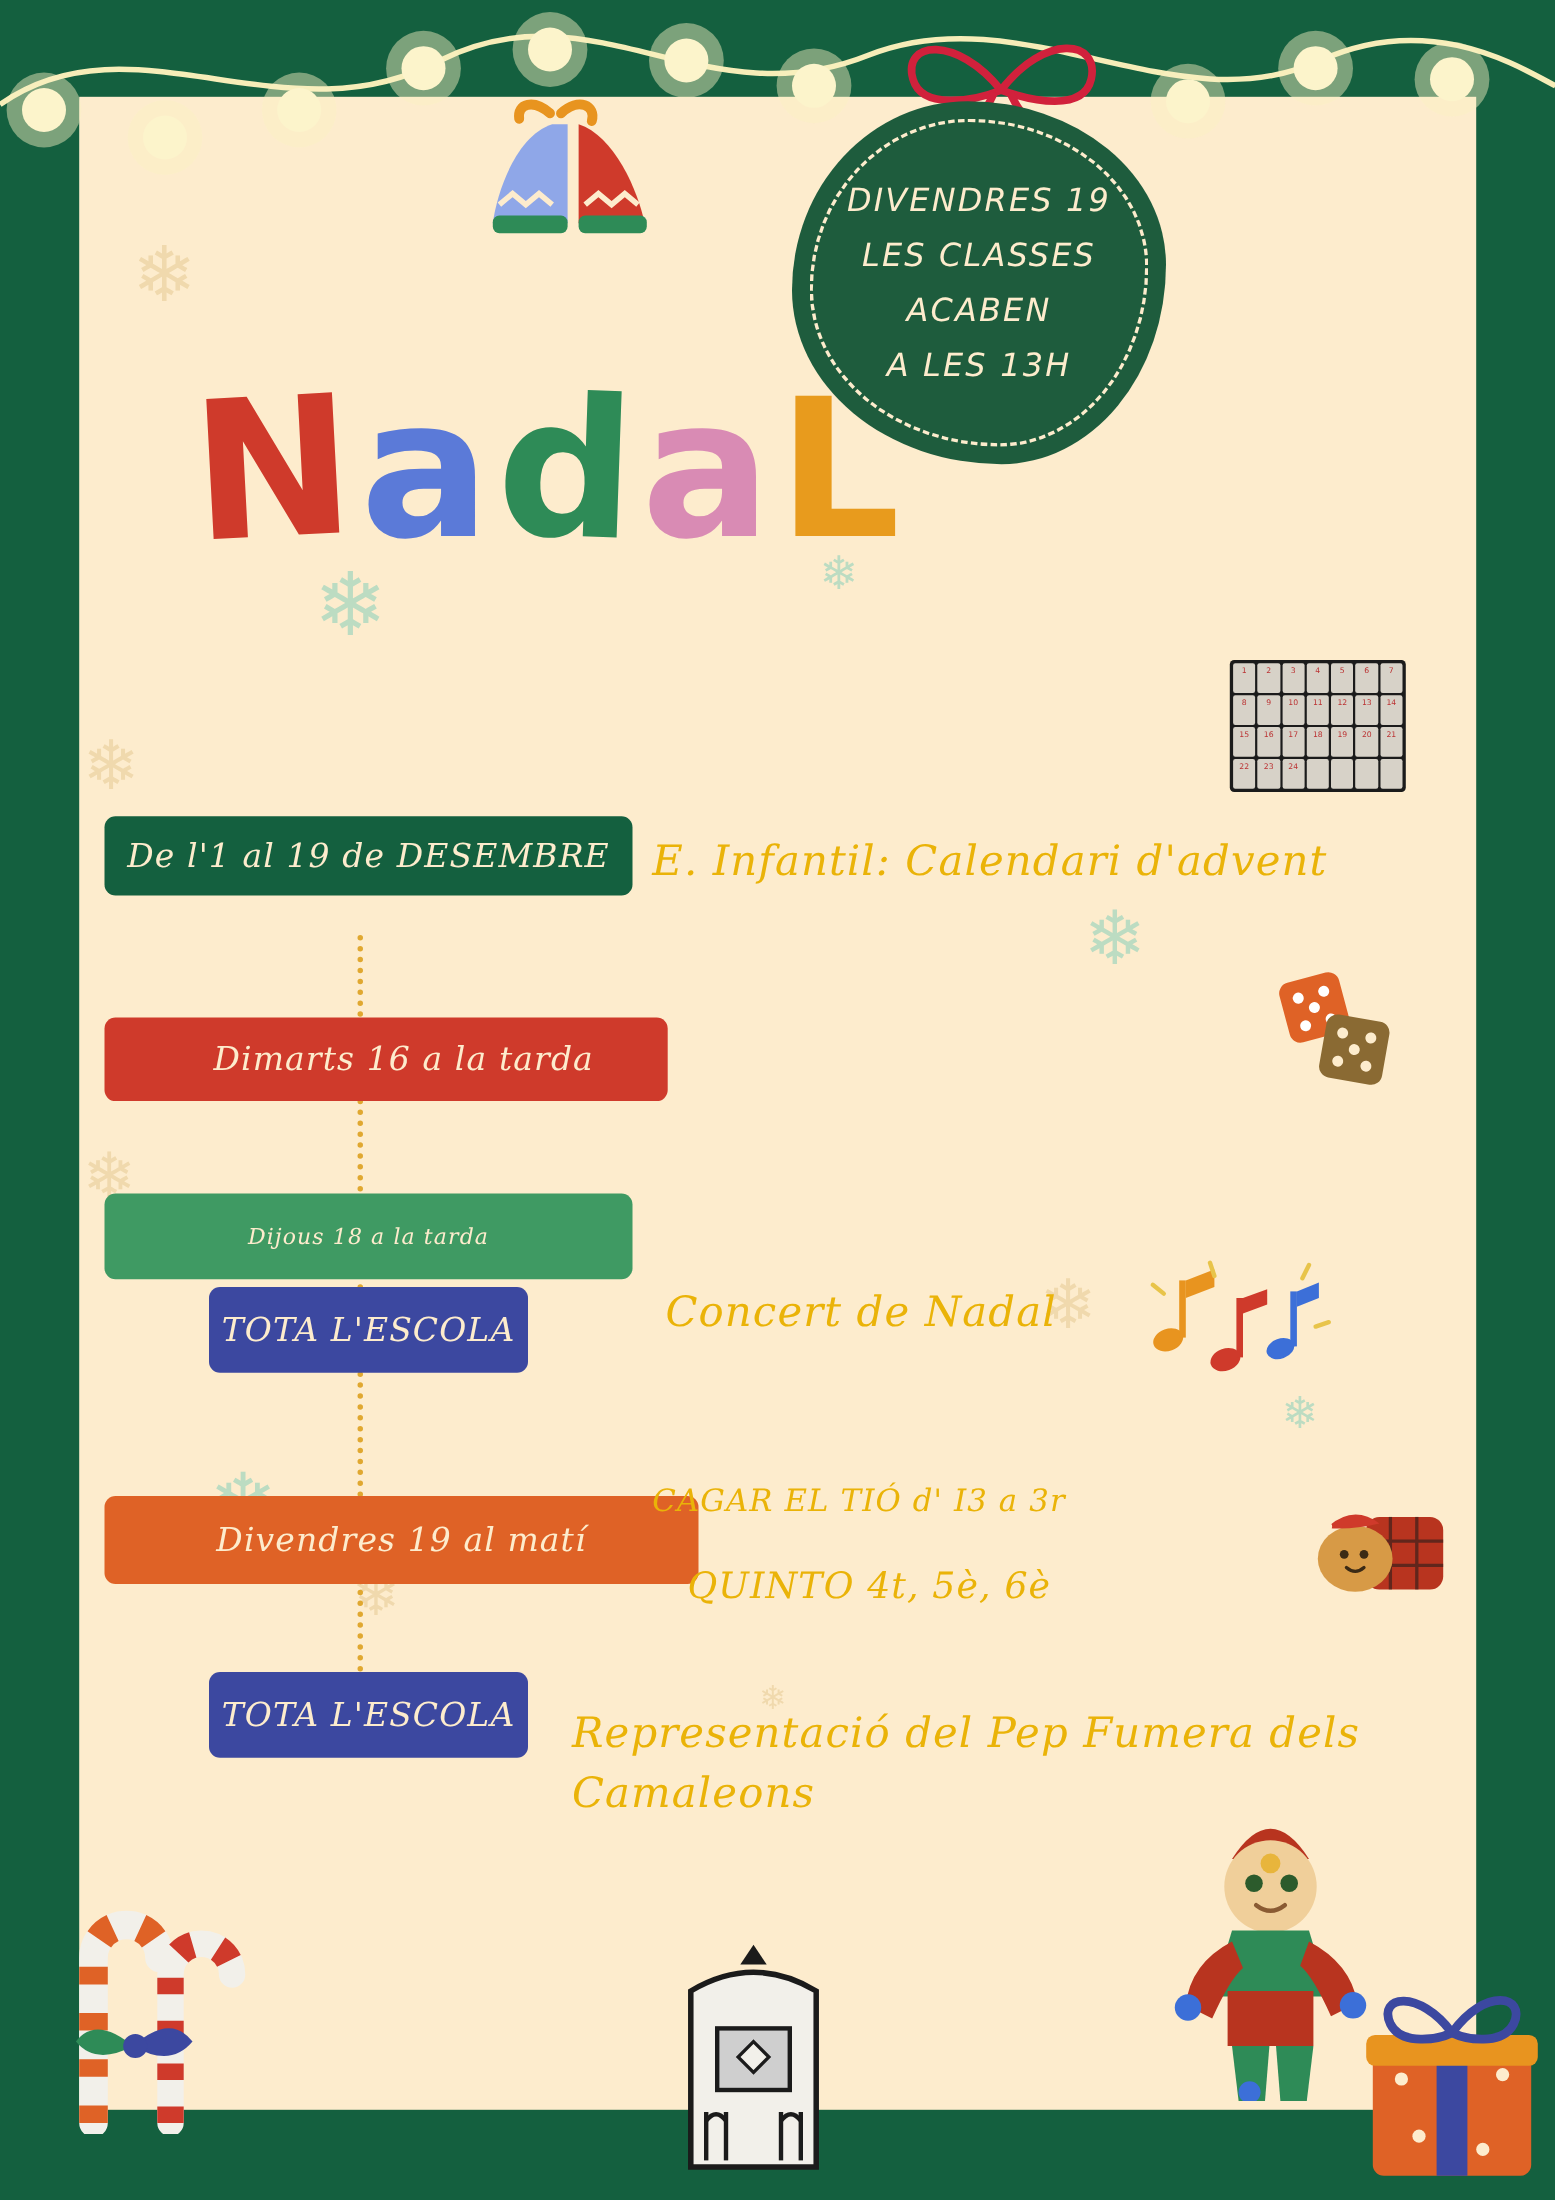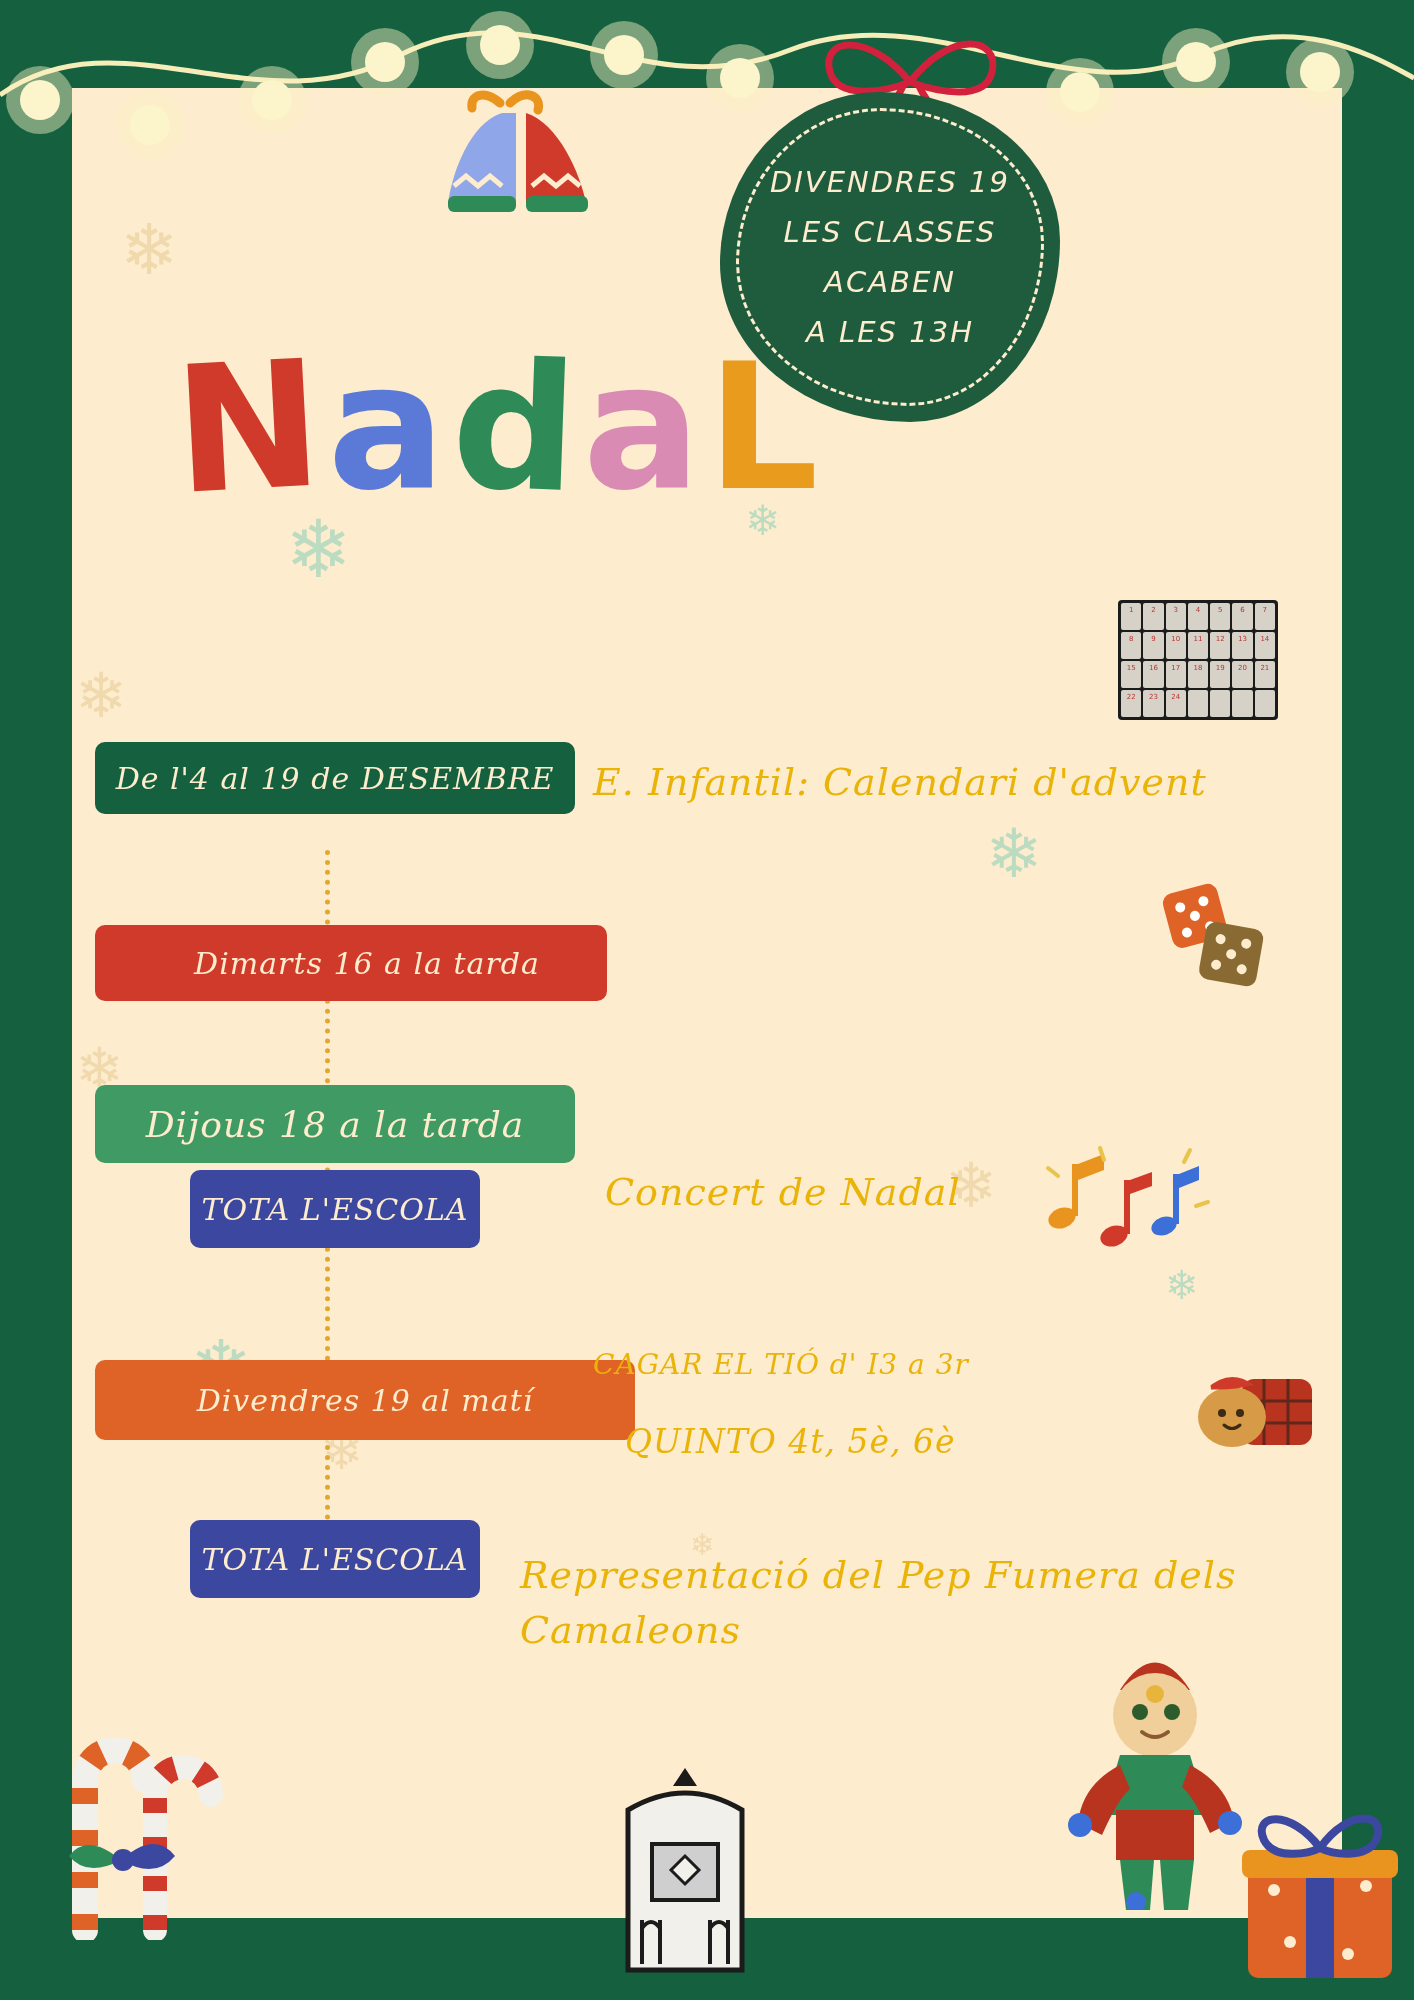--- a/index.html
+++ b/index.html
@@ -151,21 +151,21 @@
     justify-content: center;
     color: #fdeccd;
     font-family: "DejaVu Serif", serif;
     font-style: italic;
     border-radius: 10px;
     text-align: center;
     letter-spacing: 1px;
   }
   .lbl-desembre { left: 95px;  top: 742px;  width: 480px; height: 72px; background: #14603f; font-size: 30px; }
   .lbl-dimarts  { left: 95px;  top: 925px;  width: 480px; height: 76px; background: #cf3a2b; font-size: 30px; padding-left: 32px; }
-  .lbl-dijous   { left: 95px;  top: 1085px; width: 480px; height: 78px; background: #3f9a63; font-size: 36px; }
+  .lbl-dijous   { left: 95px;  top: 1085px; width: 480px; height: 78px; background: #3f9a63; font-size: 20px; }
   .lbl-escola1  { left: 190px; top: 1170px; width: 290px; height: 78px; background: #3c48a0; font-size: 30px; }
   .lbl-divendres{ left: 95px;  top: 1360px; width: 540px; height: 80px; background: #df6226; font-size: 30px; }
   .lbl-escola2  { left: 190px; top: 1520px; width: 290px; height: 78px; background: #3c48a0; font-size: 30px; }
 
   .desc {
     position: absolute;
     color: #eab308;
     font-family: "DejaVu Serif", serif;
     font-style: italic;
     font-size: 38px;
@@ -327,21 +327,21 @@
       <i>23</i>
       <i>24</i>
       <i></i>
       <i></i>
       <i></i>
       <i></i>
   </div>
 
   <div id="dotline"></div>
 
-  <div class="label lbl-desembre">De l'4 al 19 de DESEMBRE</div>
+  <div class="label lbl-desembre">De l'1 al 19 de DESEMBRE</div>
   <div class="desc desc-advent">E. Infantil: Calendari d'advent</div>
 
   <div class="label lbl-dimarts">Dimarts 16 a la tarda</div>
 
   <div class="label lbl-dijous">Dijous 18 a la tarda</div>
   <div class="label lbl-escola1">TOTA L'ESCOLA</div>
   <div class="desc desc-concert">Concert de Nadal</div>
 
   <div class="label lbl-divendres">Divendres 19 al matí</div>
   <div class="desc desc-tio">CAGAR EL TIÓ d' I3 a 3r</div>

